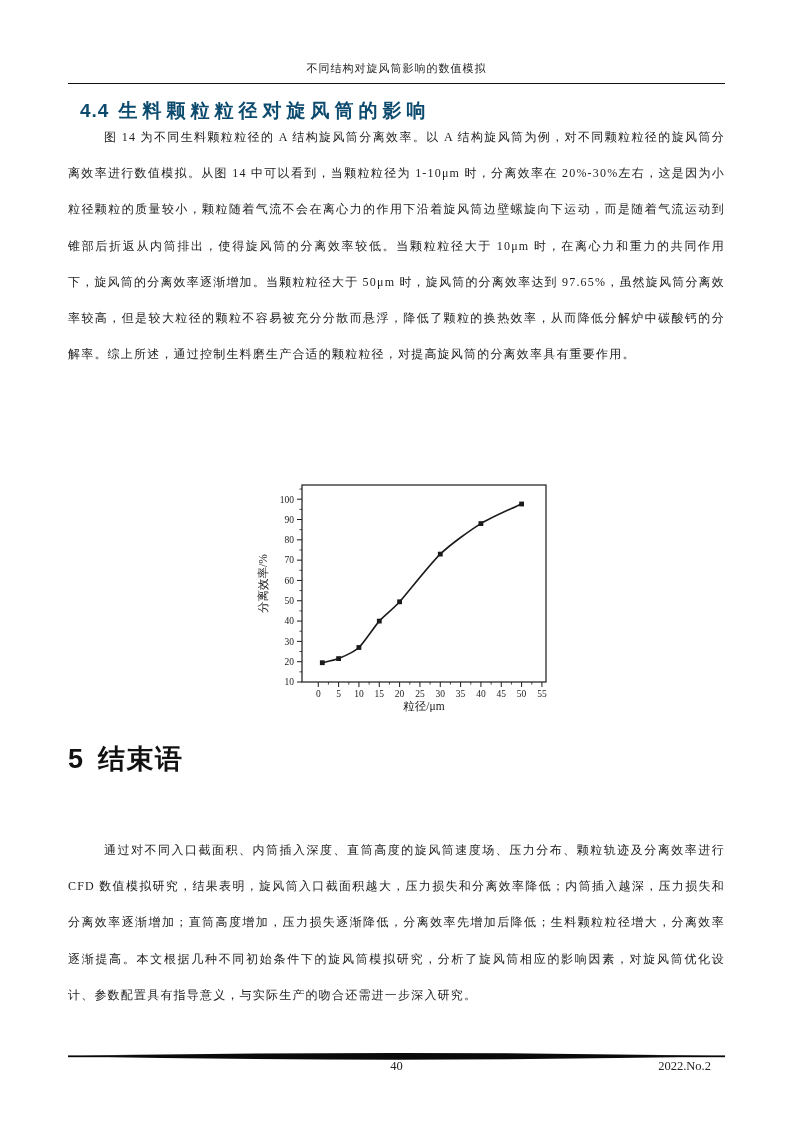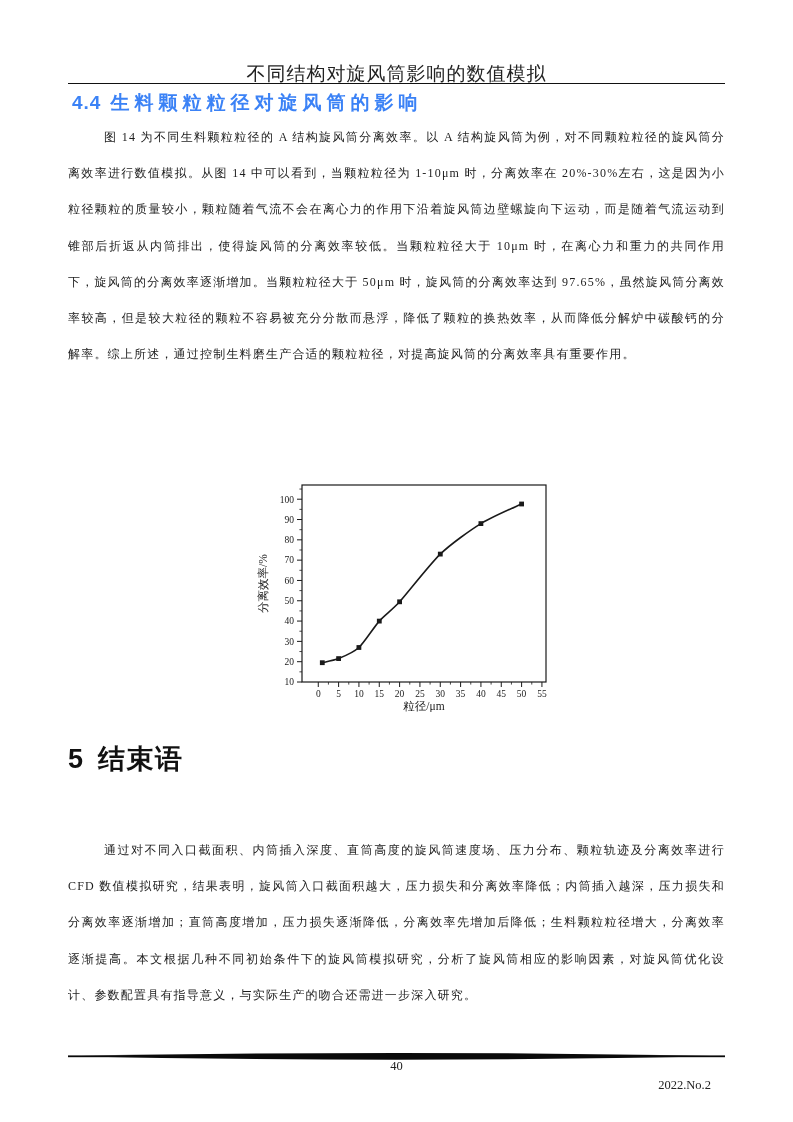--- a/index.html
+++ b/index.html
@@ -3,30 +3,30 @@
 <meta charset="utf-8">
 <style>
   html,body{margin:0;padding:0;background:#fff;}
   .page{
     position:relative;width:793px;height:1122px;background:#ffffff;
     font-family:"Liberation Serif","DejaVu Serif",serif;color:#1a1a1a;
     outline:1px solid #d9d9d9;overflow:hidden;
   }
   .running-header{
     position:absolute;top:61px;left:68px;width:657px;text-align:center;
-    font-size:19px;letter-spacing:1px;color:#222;
+    font-size:11px;letter-spacing:1px;color:#222;
   }
   .header-rule{
     position:absolute;top:83px;left:68px;width:657px;height:0;
     border-top:1.6px solid #111;
   }
   .h44{
-    position:absolute;top:86px;left:68px;margin:4px;
+    position:absolute;top:86px;left:68px;margin:12px;
     font-family:"Liberation Sans","DejaVu Sans",sans-serif;
-    font-size:19px;font-weight:700;letter-spacing:5px;white-space:nowrap;color:#3b82f6;
+    font-size:19px;font-weight:700;letter-spacing:5px;white-space:nowrap;color:#0c4a6e;
   }
   .h44 .num{letter-spacing:1px;margin-right:9px;}
   .body-para{
     position:absolute;left:68px;width:657px;margin:0;
     font-size:12px;line-height:36.2px;letter-spacing:1.2px;
     text-align:justify;text-indent:36px;color:#1c1c1c;
   }
   .para1{top:119px;}
   .para2{top:832px;}
   .figure{position:absolute;top:480px;left:68px;width:657px;height:234px;margin:0;}
@@ -41,21 +41,21 @@
     font-family:"Liberation Sans","DejaVu Sans",sans-serif;
     font-size:27px;font-weight:700;letter-spacing:1.5px;white-space:nowrap;color:#111;
   }
   .h5 .num{margin-right:15px;letter-spacing:0;}
   .footer-bar{position:absolute;top:1049px;left:68px;width:657px;height:12px;}
   .footer-row{
     position:absolute;top:1059px;left:68px;width:657px;height:18px;
     font-size:12.5px;color:#222;
   }
   .page-num{position:absolute;left:0;width:657px;text-align:center;}
-  .issue{position:absolute;right:14px;margin-top:19px;}
+  .issue{position:absolute;right:14px;}
 </style>
 </head>
 <body>
 
 <div class="page">
 
   <div class="running-header">不同结构对旋风筒影响的数值模拟</div>
 
   <div class="header-rule"></div>
 

